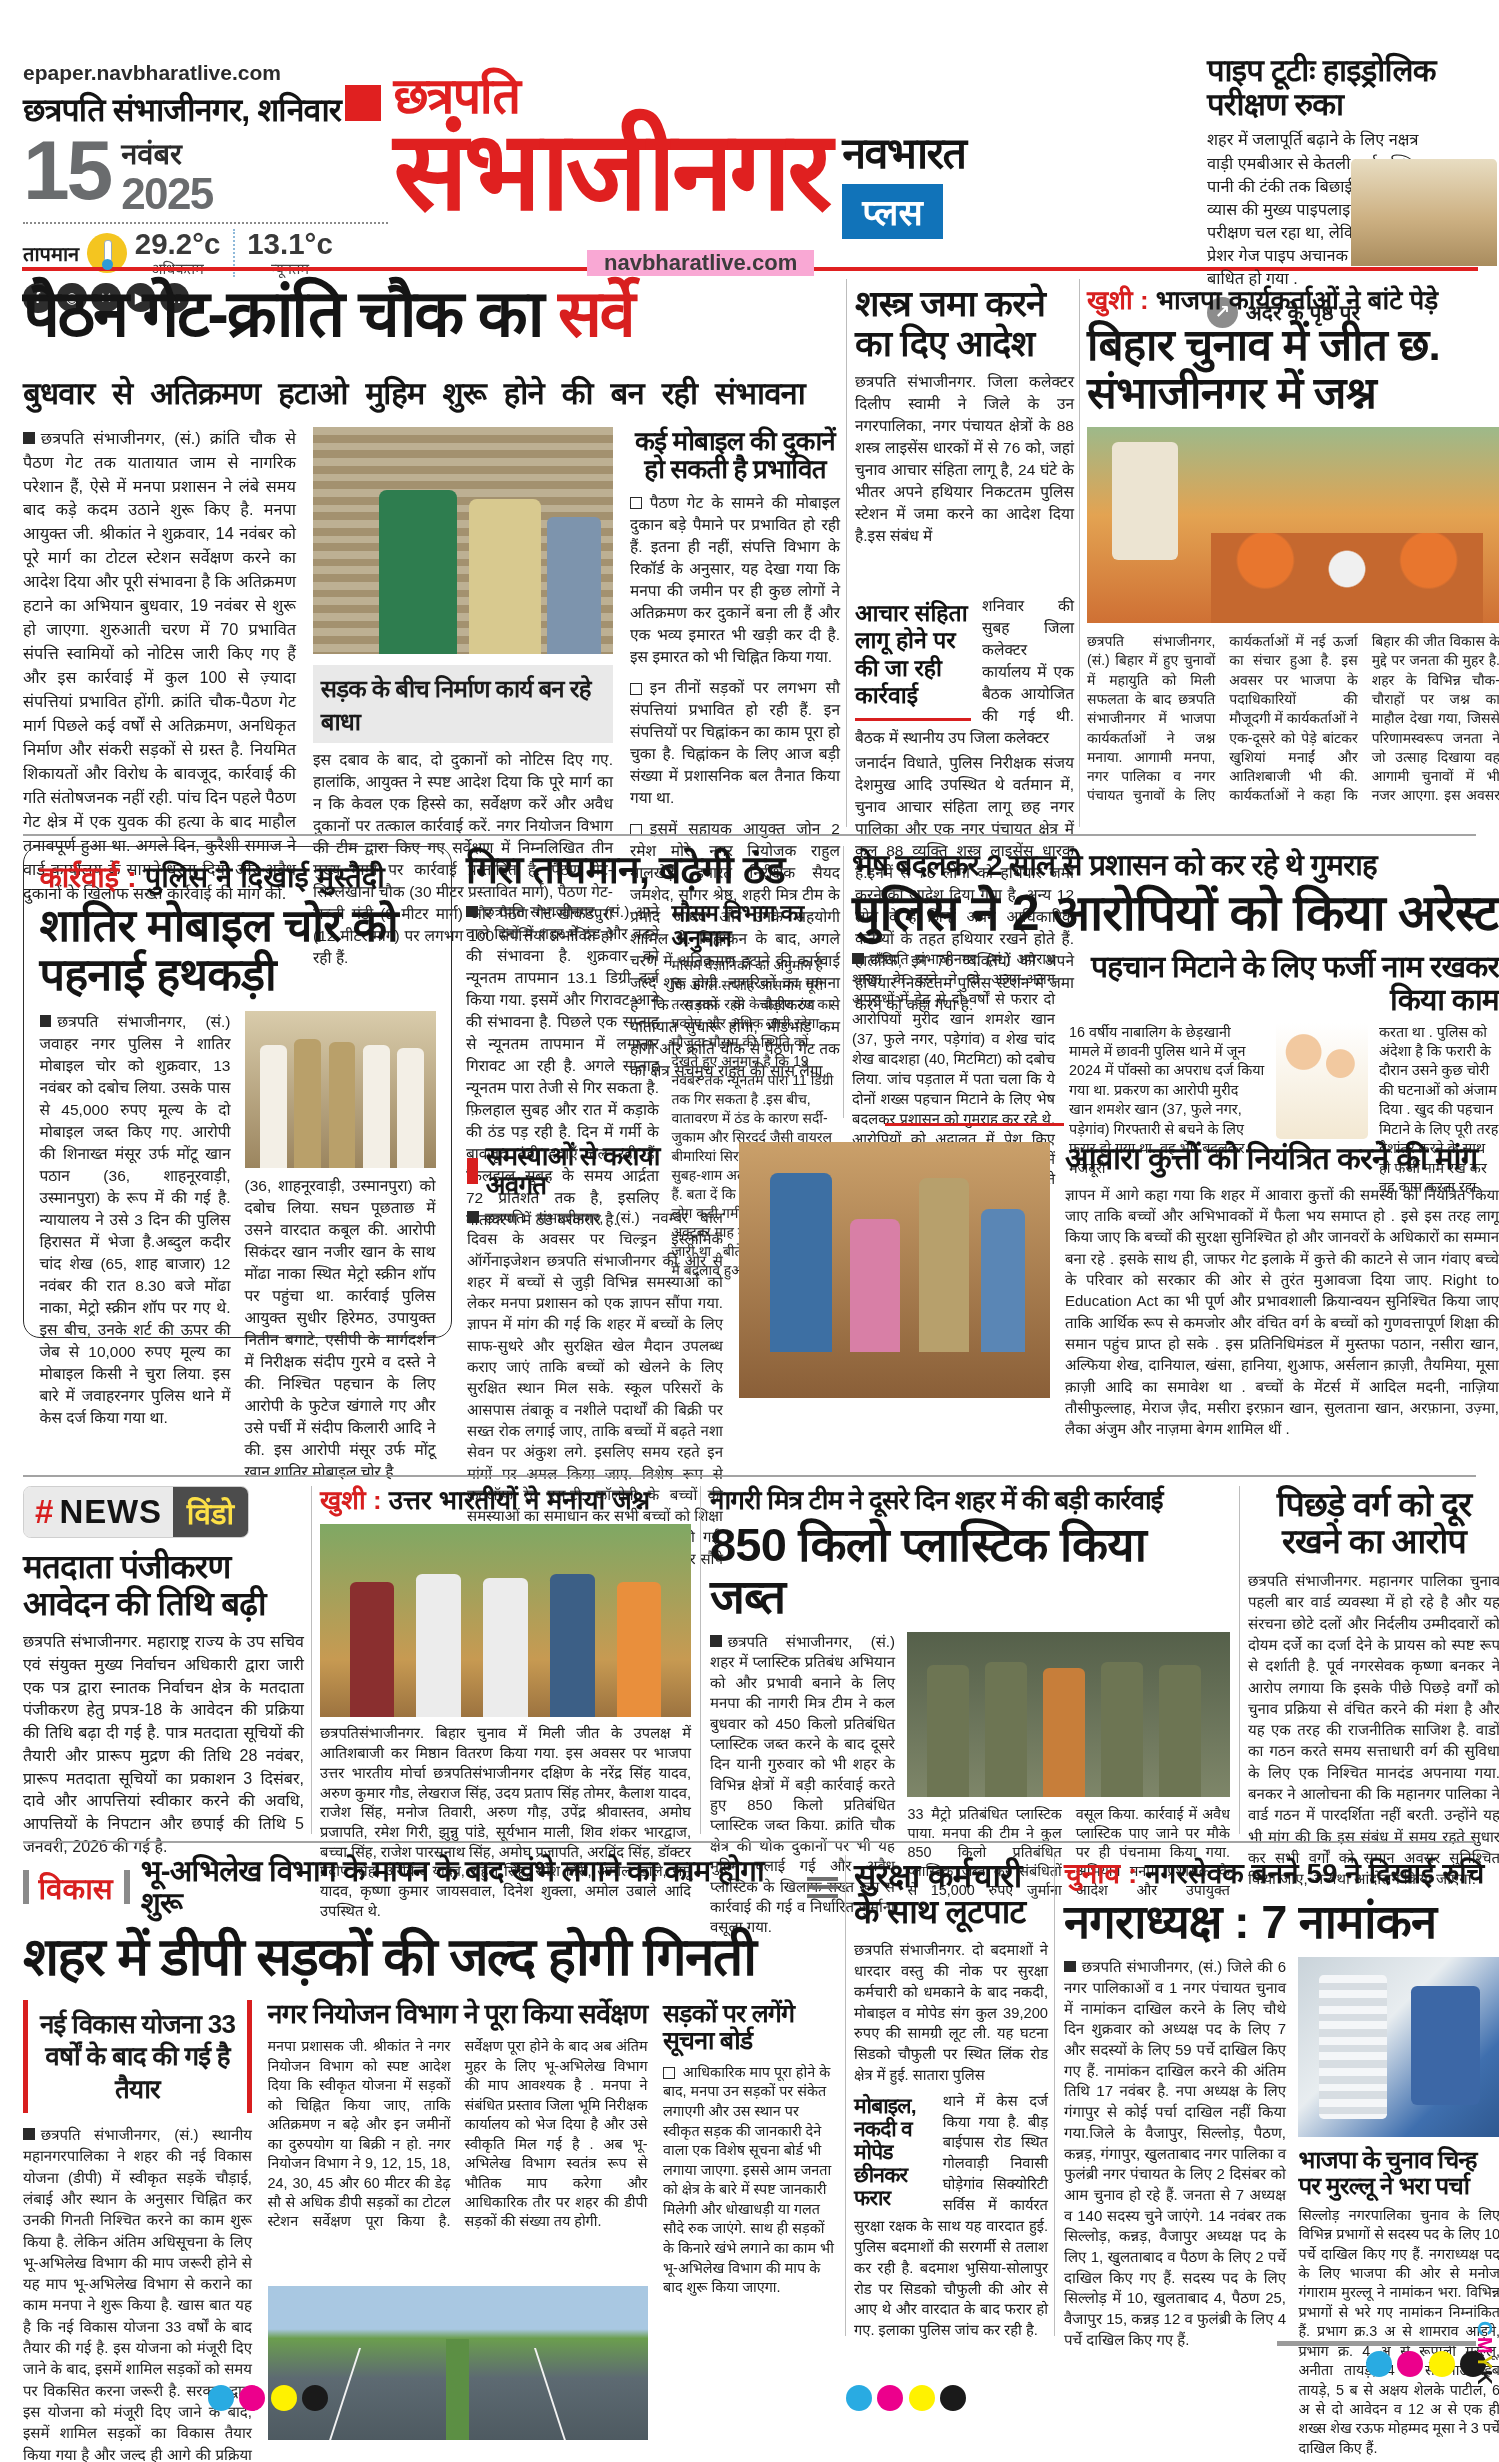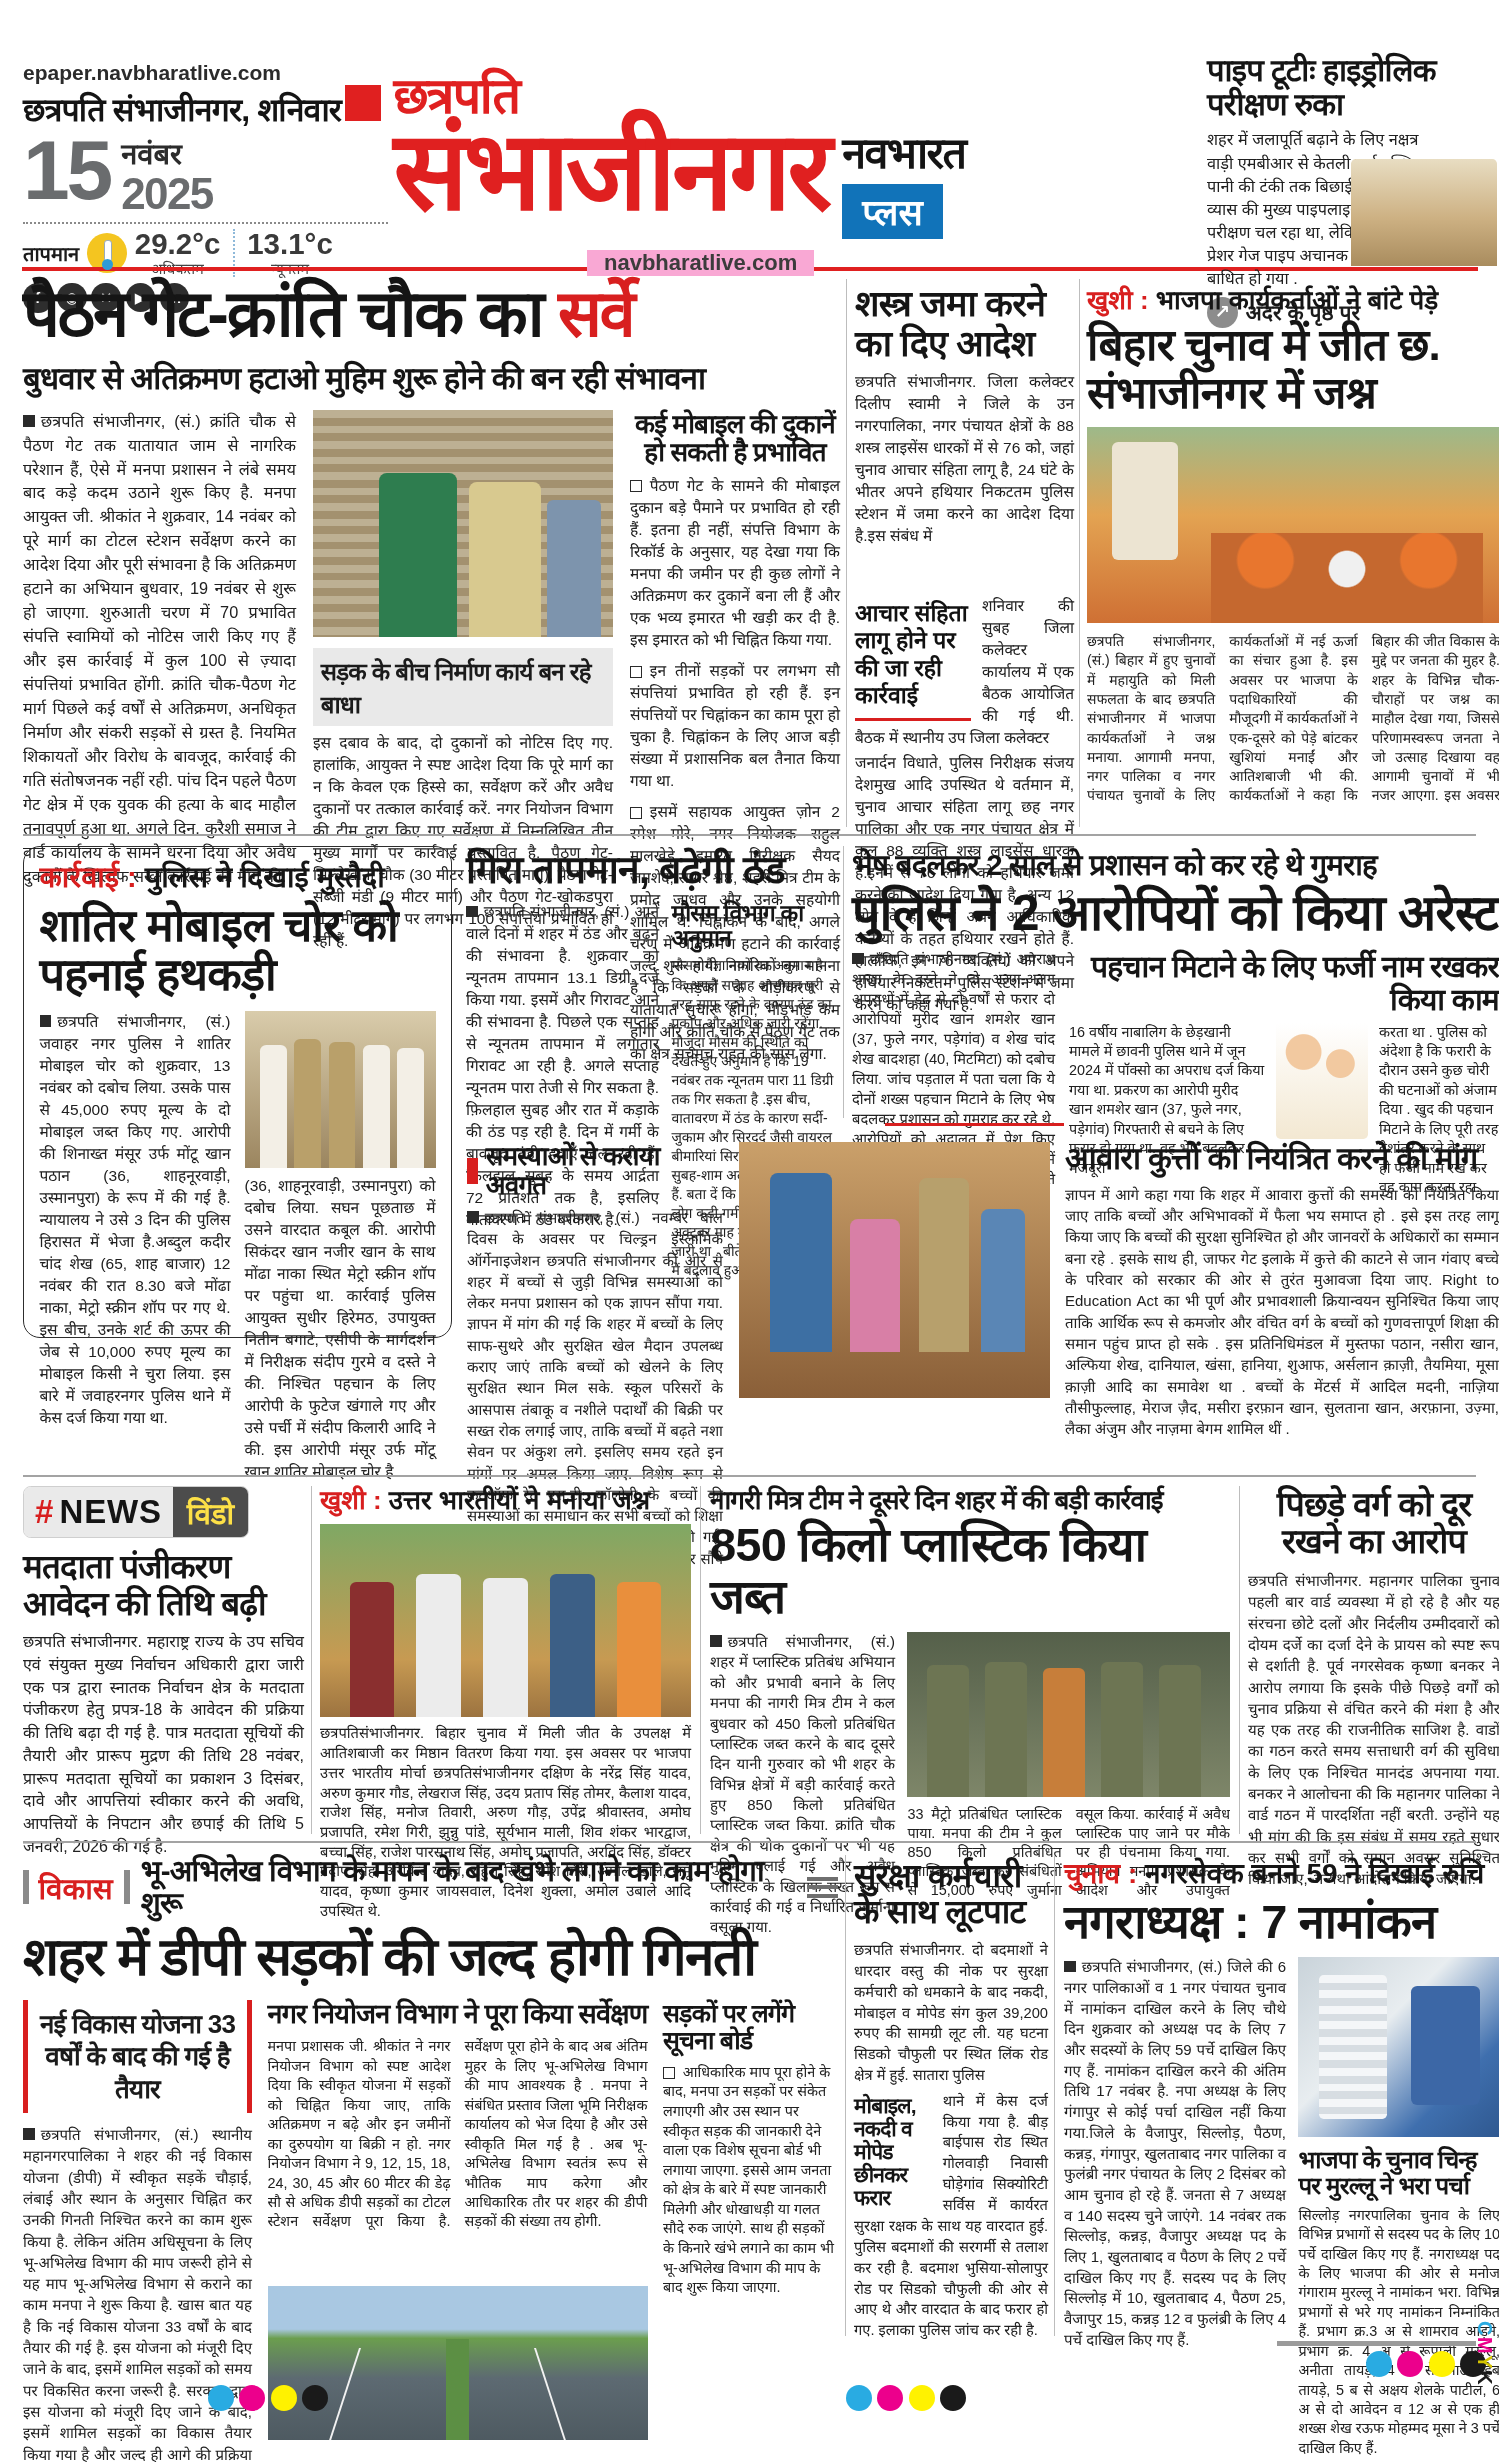--- a/index.html
+++ b/index.html
@@ -97,21 +97,21 @@
       <span class="arrowc">↗</span>
       <span style="font-size:21px;font-weight:700;">अंदर के पृष्ठ पर</span>
     </div>
   </div>
   <div class="abs photo" style="left:1351px;top:159px;width:146px;height:107px;background:linear-gradient(180deg,#e8ddc2 0%,#cdb183 55%,#a98c5e 100%);border-radius:4.7px 4.7px 0 0;"></div>
 
   <div class="abs" style="left:23px;top:278px;width:817px;">
     <div class="hl" style="font-size:65px;letter-spacing:-2.3px;">
       <span>पैठन गेट-क्रांति चौक का </span><span class="red">सर्वे</span>
     </div>
-    <div class="hl" style="font-size:31px;margin-top:12px;">बुधवार से अतिक्रमण हटाओ मुहिम शुरू होने की बन रही संभावना</div>
+    <div class="hl" style="font-size:31px;margin-top:29px;font-family:Liberation Mono, monospace;">बुधवार से अतिक्रमण हटाओ मुहिम शुरू होने की बन रही संभावना</div>
     <div style="display:flex;margin-top:14px;gap:17px;">
       <div style="width:273px;flex:none;">
         <div class="body-txt lead-sq" style="font-size:16.3px;line-height:1.47;">छत्रपति संभाजीनगर, (सं.) क्रांति चौक से पैठण गेट तक यातायात जाम से नागरिक परेशान हैं, ऐसे में मनपा प्रशासन ने लंबे समय बाद कड़े कदम उठाने शुरू किए है. मनपा आयुक्त जी. श्रीकांत ने शुक्रवार, 14 नवंबर को पूरे मार्ग का टोटल स्टेशन सर्वेक्षण करने का आदेश दिया और पूरी संभावना है कि अतिक्रमण हटाने का अभियान बुधवार, 19 नवंबर से शुरू हो जाएगा. शुरुआती चरण में 70 प्रभावित संपत्ति स्वामियों को नोटिस जारी किए गए हैं और इस कार्रवाई में कुल 100 से ज़्यादा संपत्तियां प्रभावित होंगी. क्रांति चौक-पैठण गेट मार्ग पिछले कई वर्षों से अतिक्रमण, अनधिकृत निर्माण और संकरी सड़कों से ग्रस्त है. नियमित शिकायतों और विरोध के बावजूद, कार्रवाई की गति संतोषजनक नहीं रही. पांच दिन पहले पैठण गेट क्षेत्र में एक युवक की हत्या के बाद माहौल तनावपूर्ण हुआ था. अगले दिन, कुरैशी समाज ने वार्ड कार्यालय के सामने धरना दिया और अवैध दुकानों के खिलाफ सख्त कार्रवाई की मांग की.</div>
       </div>
       <div style="width:300px;flex:none;">
         <div class="photo" style="height:227px;background:repeating-linear-gradient(180deg,#bdb093 0 7.8px,#a3916f 7.8px 15.5px);position:relative;">
           <div style="position:absolute;left:22%;bottom:0;width:26%;height:72%;background:#2e7d4f;border-radius:7.8px 7.8px 0 0;"></div>
           <div style="position:absolute;left:52%;bottom:0;width:24%;height:68%;background:#d8c98f;border-radius:7.8px 7.8px 0 0;"></div>
           <div style="position:absolute;left:78%;bottom:0;width:18%;height:60%;background:#7d94ad;border-radius:6.2px 6.2px 0 0;"></div>
         </div>

